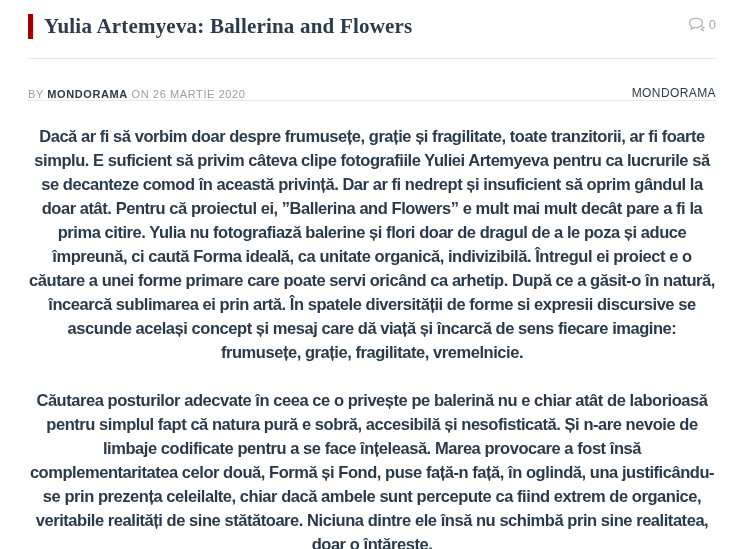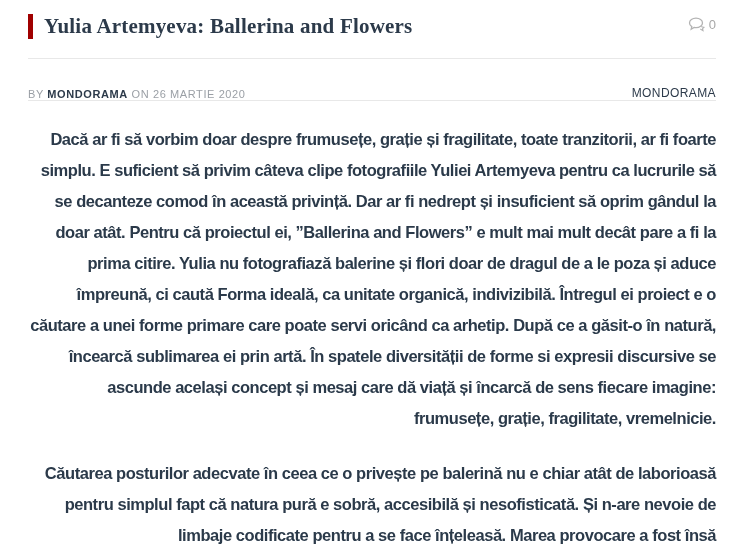--- a/index.html
+++ b/index.html
@@ -35,22 +35,22 @@
     height: 41px; font-size: 11px; letter-spacing: 0.6px; color: #9a9fa5;
   }
   .byline-left { white-space: nowrap; }
   .author-link { color: #2c3a4a; font-weight: 700; text-decoration: none; cursor: pointer; }
   .category-link { color: #2c3a4a; font-size: 12px; letter-spacing: 0.4px; text-decoration: none; cursor: pointer; }
 
   
   .article { padding-top: 23px; }
   .article p {
     font-size: 16.5px; font-weight: 700; letter-spacing: -0.45px;
-    line-height: 31px; color: #2b3a4a; margin-bottom: 24px;
-    text-align: right;
+    line-height: 24px; color: #2b3a4a; margin-bottom: 24px;
+    text-align: center;
   }
 </style>
 </head>
 <body>
 
 <div class="page">
 
   <div class="post-header">
     <span class="accent-bar"></span>
     <h1 class="post-title">Yulia Artemyeva: Ballerina and Flowers</h1>

